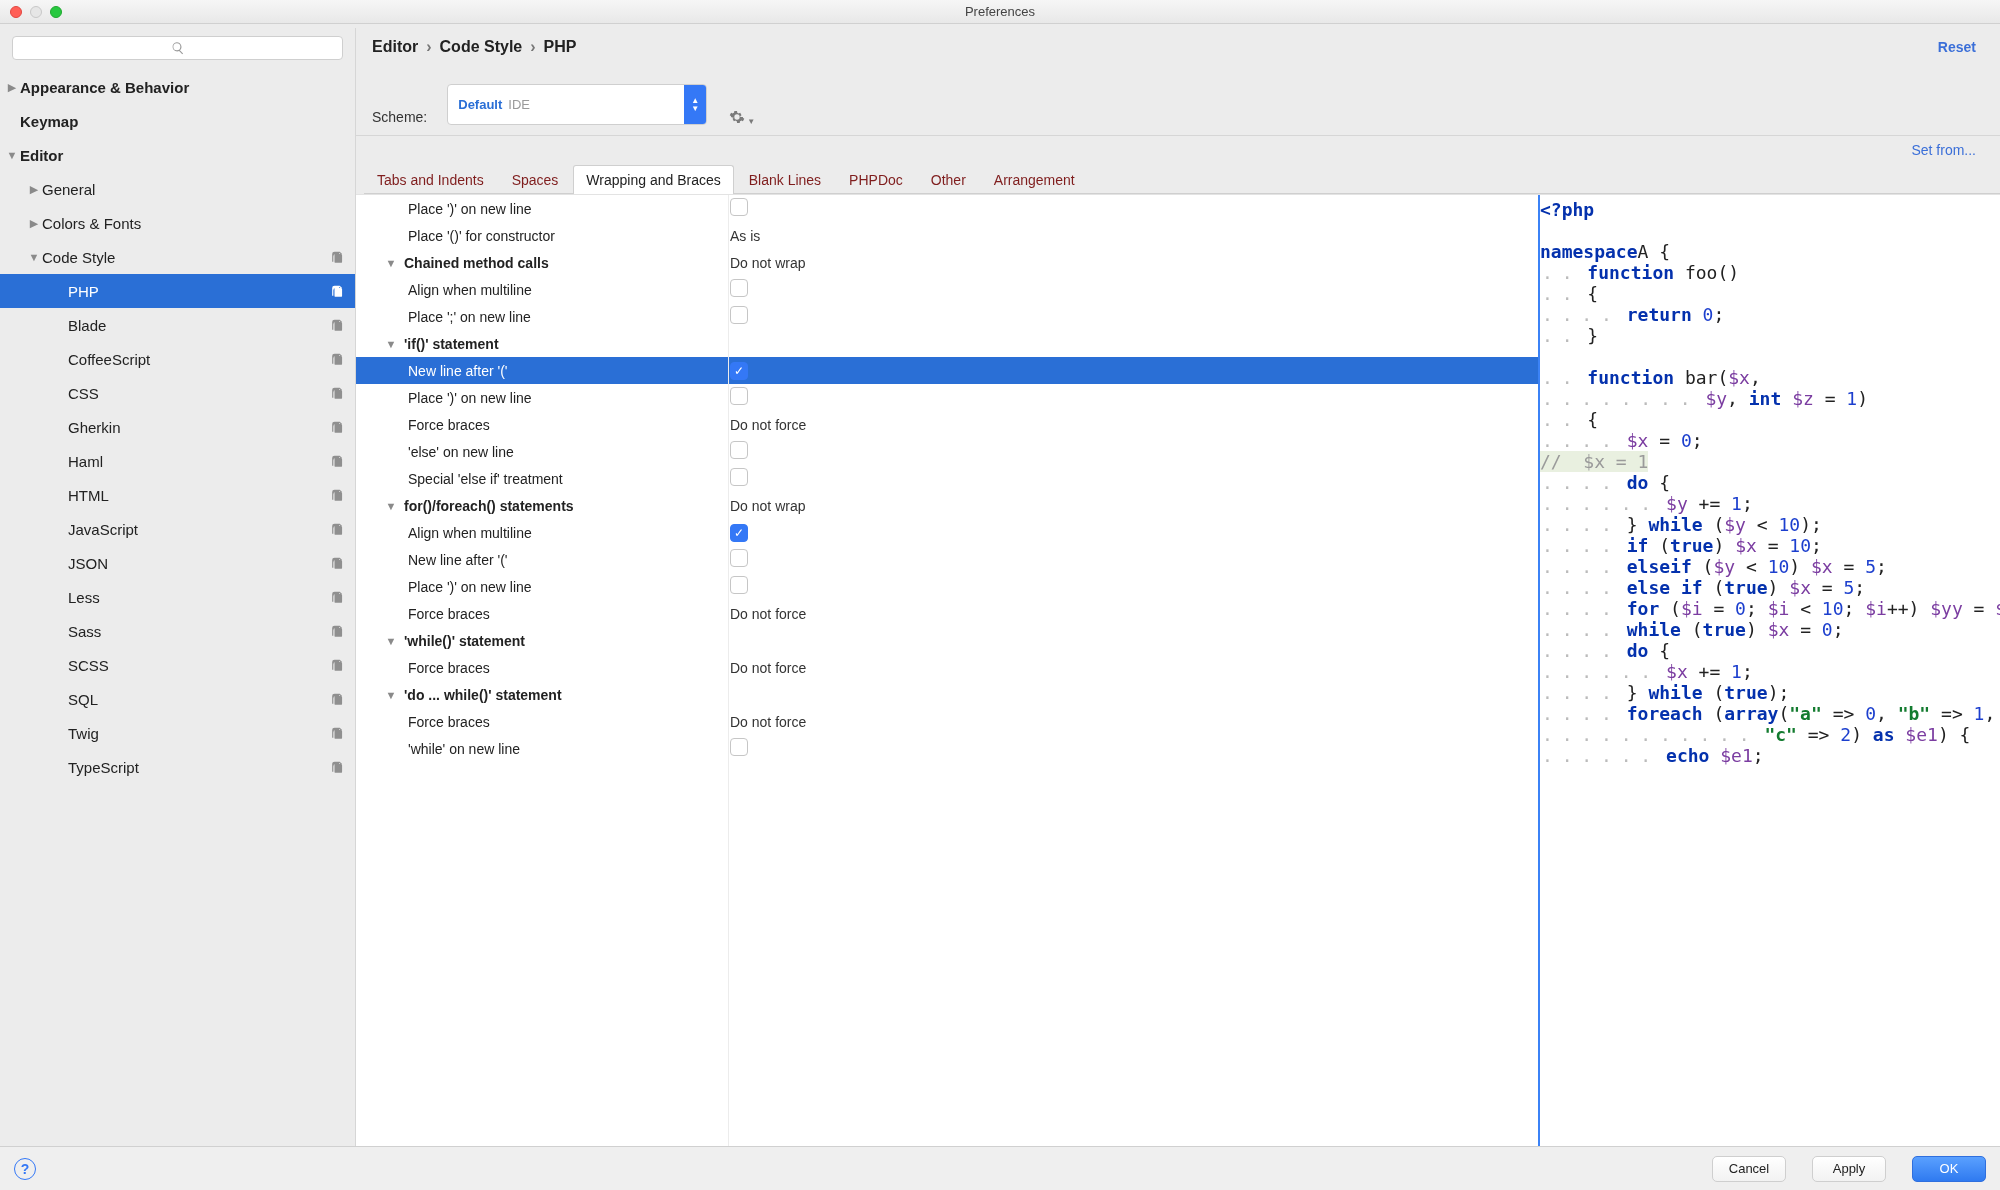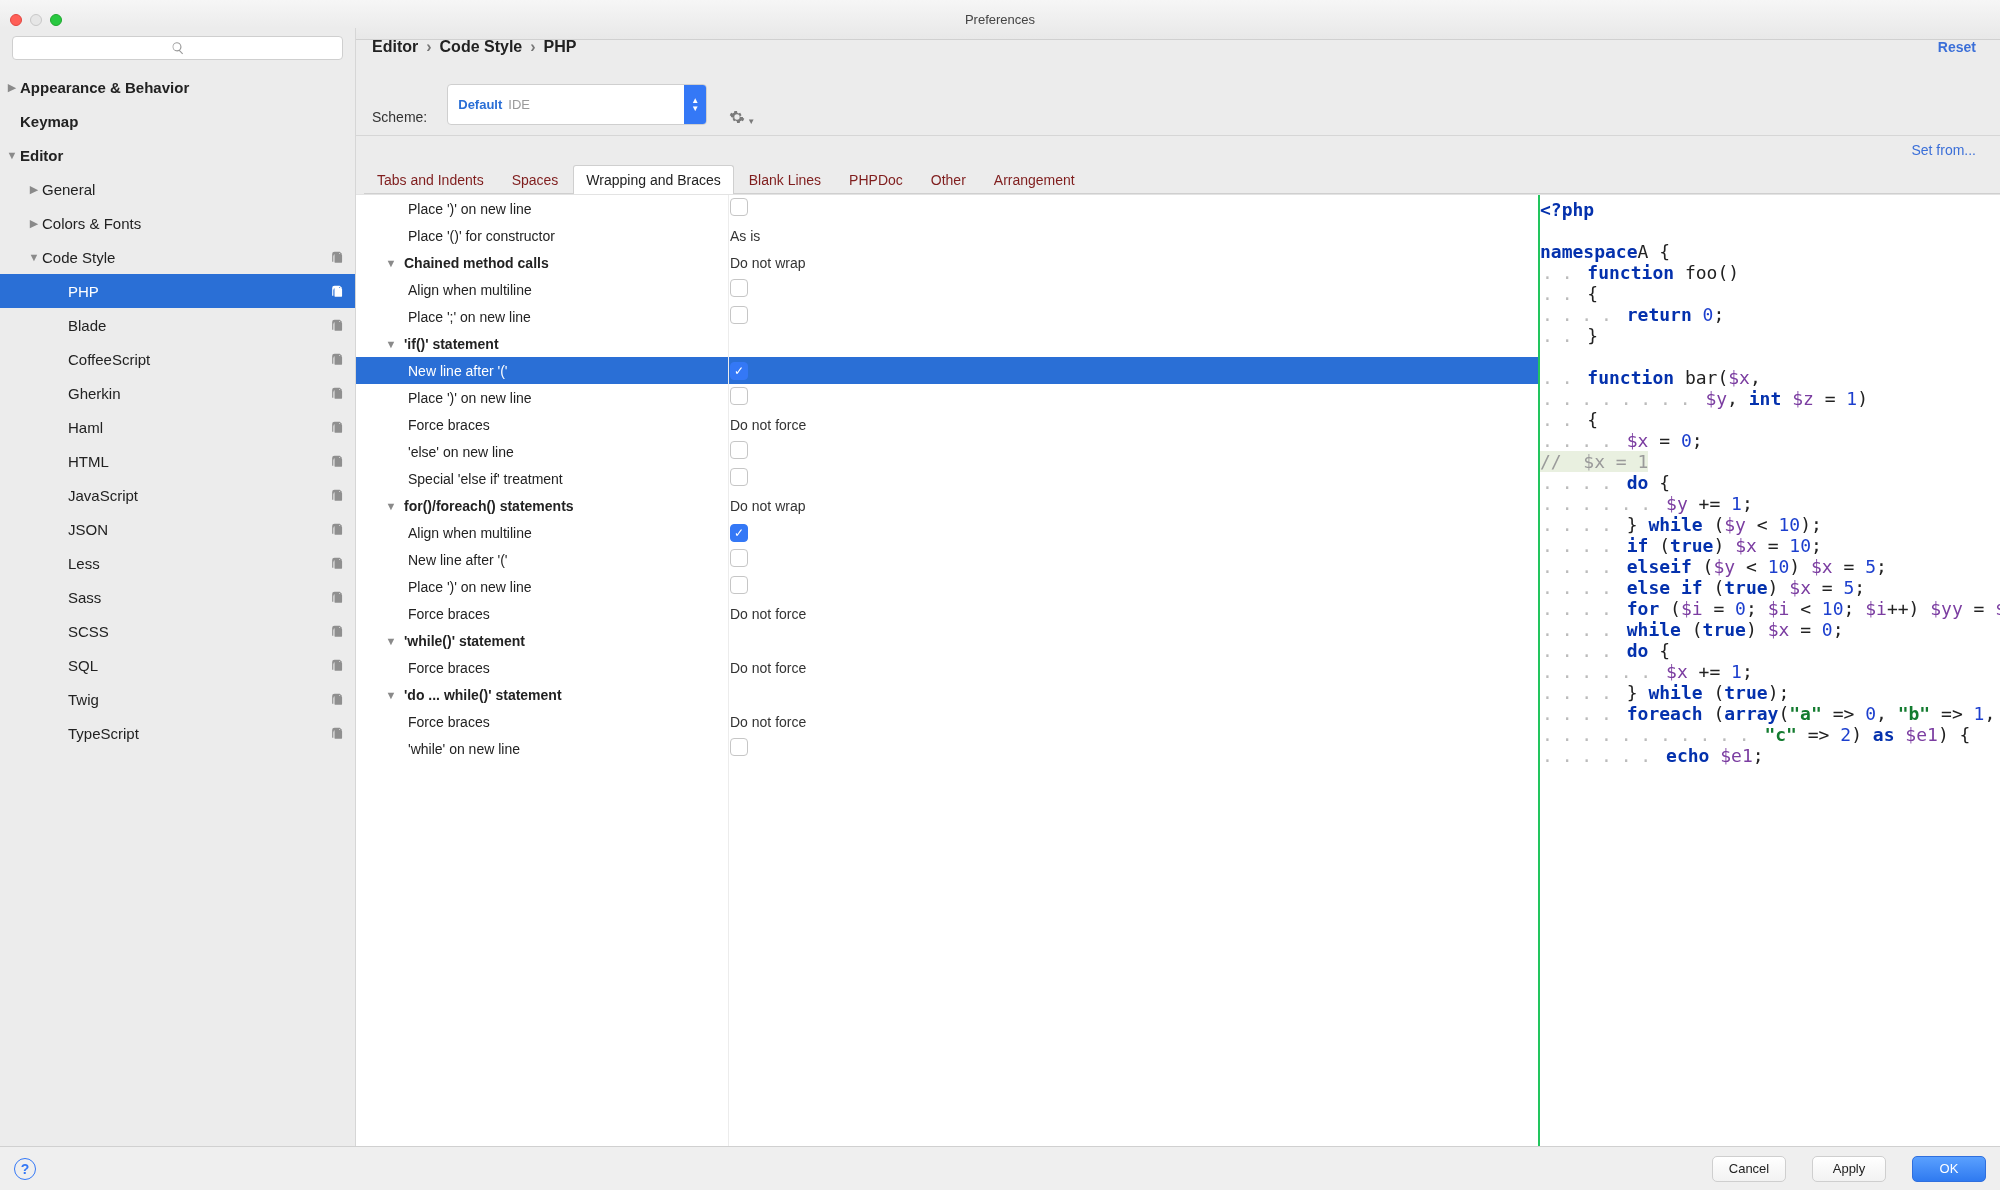--- a/index.html
+++ b/index.html
@@ -8,21 +8,21 @@
     font-family: -apple-system, "Helvetica Neue", Arial, sans-serif;
     font-size: 13px;
     color: #222;
     background: #ececec;
     user-select: none;
     overflow: hidden;
   }
 
   
   .titlebar {
-    height: 40px;
+    height: 24px;
     background: linear-gradient(#f6f6f6, #e8e8e8);
     border-bottom: 1px solid #d0d0d0;
     display: flex;
     align-items: center;
     position: relative;
   }
   .traffic { display:flex; gap:8px; margin-left:10px; }
   .traffic .dot { width:12px; height:12px; border-radius:50%; }
   .dot.red { background:#ff5f57; border:1px solid #e24640; }
   .dot.amber { background:#e6e6e6; border:1px solid #c8c8c8; }
@@ -89,21 +89,21 @@
   .tabs { display:flex; border-bottom:1px solid #cfcfcf; margin-left:8px; }
   .tab {
     padding:6px 12px; font-size:14px; color:#7f1d1d;
     border:1px solid transparent; border-bottom:none; margin-right:2px;
     position:relative; bottom:-1px;
   }
   .tab.active { background:#fff; border-color:#cfcfcf; color:#222; border-radius:3px 3px 0 0; }
 
   .tabbody { flex:1; display:flex; overflow:hidden; background:#fff; border-top:1px solid #e3e3e3; }
 
-  .options { flex:1; overflow:auto; border-right:2px solid #22c55e; position:relative; }
+  .options { flex:1; overflow:auto; border-right:2px solid #3b82f6; position:relative; }
   .optrow { display:flex; align-items:center; height:27px; position:relative; }
   .optrow .labelcol { flex:0 0 370px; display:flex; align-items:center; gap:6px; padding-left:6px; }
   .optrow .labelcol .twisty { width:14px; display:flex; justify-content:center; color:#8a8a8a; font-size:11px; }
   .optrow .labelcol .text { font-size:14px; white-space:nowrap; overflow:hidden; text-overflow:ellipsis; }
   .optrow.indent1 .labelcol { padding-left:28px; }
   .optrow.indent2 .labelcol { padding-left:52px; }
   .optrow.header .labelcol .text { font-weight:600; }
   .optrow .valcol { flex:1; padding-left:4px; }
   .optrow .valcol .txt { font-size:14px; color:#333; }
   .optrow.selected { background:#2a6fd6; color:#fff; }
@@ -222,20 +222,29 @@
           <span class="twisty"></span>
           <span class="label">CoffeeScript</span>
           <span class="action">
             <svg viewBox="0 0 24 24">
               <path d="M8 7h9a2 2 0 012 2v11a2 2 0 01-2 2H8a2 2 0 01-2-2V9a2 2 0 012-2zm0-4h7l4 4h-2.8L14 4.8V7H8a4 4 0 00-4 4v9H2V7a4 4 0 014-4z"></path>
             </svg>
           </span>
         </div>
         <div class="treerow depth2">
           <span class="twisty"></span>
+          <span class="label">CSS</span>
+          <span class="action">
+            <svg viewBox="0 0 24 24">
+              <path d="M8 7h9a2 2 0 012 2v11a2 2 0 01-2 2H8a2 2 0 01-2-2V9a2 2 0 012-2zm0-4h7l4 4h-2.8L14 4.8V7H8a4 4 0 00-4 4v9H2V7a4 4 0 014-4z"></path>
+            </svg>
+          </span>
+        </div>
+        <div class="treerow depth2">
+          <span class="twisty"></span>
           <span class="label">Gherkin</span>
           <span class="action">
             <svg viewBox="0 0 24 24">
               <path d="M8 7h9a2 2 0 012 2v11a2 2 0 01-2 2H8a2 2 0 01-2-2V9a2 2 0 012-2zm0-4h7l4 4h-2.8L14 4.8V7H8a4 4 0 00-4 4v9H2V7a4 4 0 014-4z"></path>
             </svg>
           </span>
         </div>
         <div class="treerow depth2">
           <span class="twisty"></span>
           <span class="label">Haml</span>

